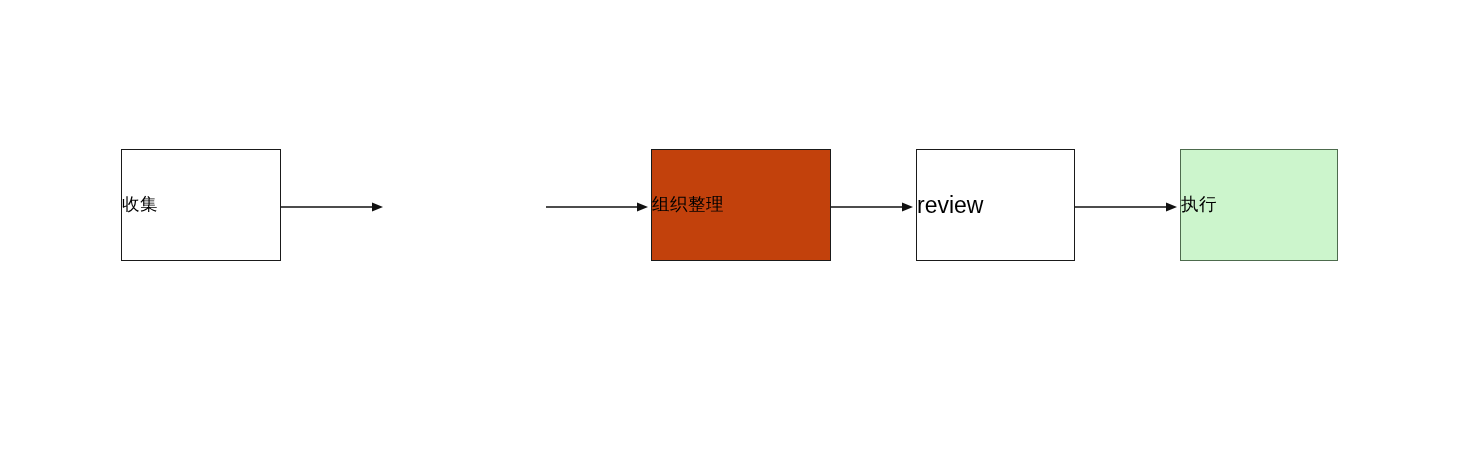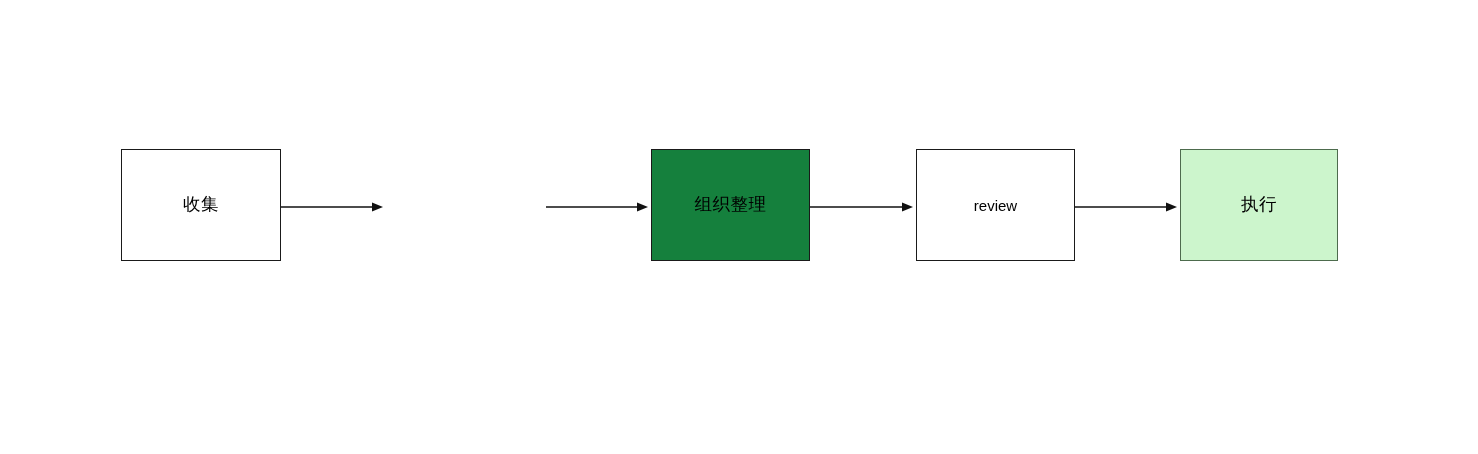--- a/index.html
+++ b/index.html
@@ -14,41 +14,41 @@
     height: 454px;
     background: #ffffff;
     overflow: hidden;
     font-family: "Liberation Sans", "DejaVu Sans", sans-serif;
   }
   .node {
     position: absolute;
     box-sizing: border-box;
     display: flex;
     align-items: center;
-    justify-content: center;
+    justify-content: flex-start;
     background: #ffffff;
     border: 1.6px solid #1a1a1a;
     border-radius: 0;
   }
   .node.accent {
     background: #ccf5cc;
     border-color: #4d6b4d;
     font-family: Liberation Serif, serif;
   }
   .node-label {
     font-size: 17.5px;
     line-height: 1;
     color: #000000;
     letter-spacing: 0.5px;
     white-space: nowrap;
     user-select: none;
   }
   .node-label.latin {
     letter-spacing: 0;
-    font-size: 15px;
+    font-size: 23px;
   }
   .edge-layer {
     position: absolute;
     left: 0;
     top: 0;
     width: 1478px;
     height: 454px;
     pointer-events: none;
   }
   .edge-line {
@@ -77,21 +77,21 @@
         <line class="edge-line" x1="1075" y1="207" x2="1168" y2="207" stroke="#111111"></line>
         <polygon class="edge-head" points="1177,207 1166,202.5 1166,211.5" fill="#111111"></polygon>
       </g>
   </svg>
 
   <div class="node" id="node-collect" style="left: 121px; top: 149px; width: 160px; height: 112px; background: rgb(255, 255, 255); border-color: rgb(26, 26, 26);">
     <span class="node-label" style="color: rgb(0, 0, 0);">收集</span>
   </div>
 
 
-  <div class="node" id="node-organize" style="left: 651px; top: 149px; width: 159px; height: 112px; background: #15803d; border-color: rgb(26, 26, 26);">
+  <div class="node" id="node-organize" style="left: 651px; top: 149px; width: 180px; height: 112px; background: #c2410c; border-color: rgb(26, 26, 26);">
     <span class="node-label" style="color: rgb(0, 0, 0);">组织整理</span>
   </div>
 
   <div class="node" id="node-review" style="left: 916px; top: 149px; width: 159px; height: 112px; background: rgb(255, 255, 255); border-color: rgb(26, 26, 26);">
     <span class="node-label latin" style="color: rgb(0, 0, 0);">review</span>
   </div>
 
   <div class="node accent" id="node-execute" style="left: 1180px; top: 149px; width: 158px; height: 112px; background: rgb(204, 245, 204); border-color: rgb(77, 107, 77);">
     <span class="node-label" style="color: rgb(0, 0, 0);">执行</span>
   </div>

